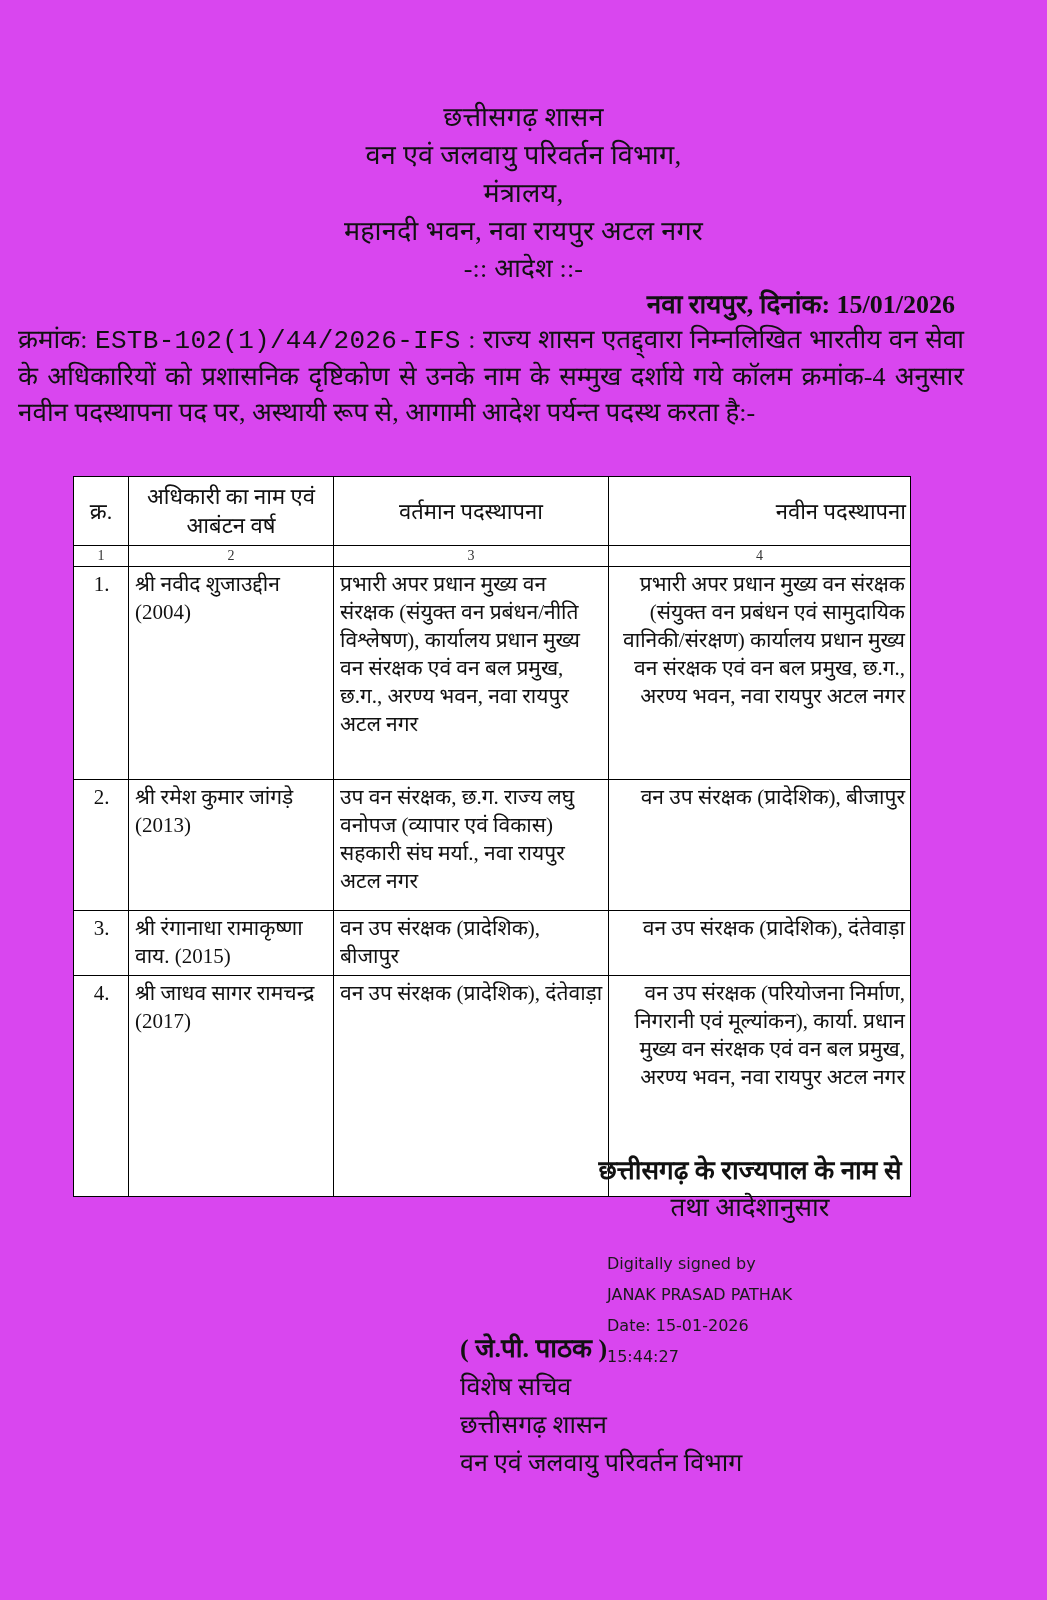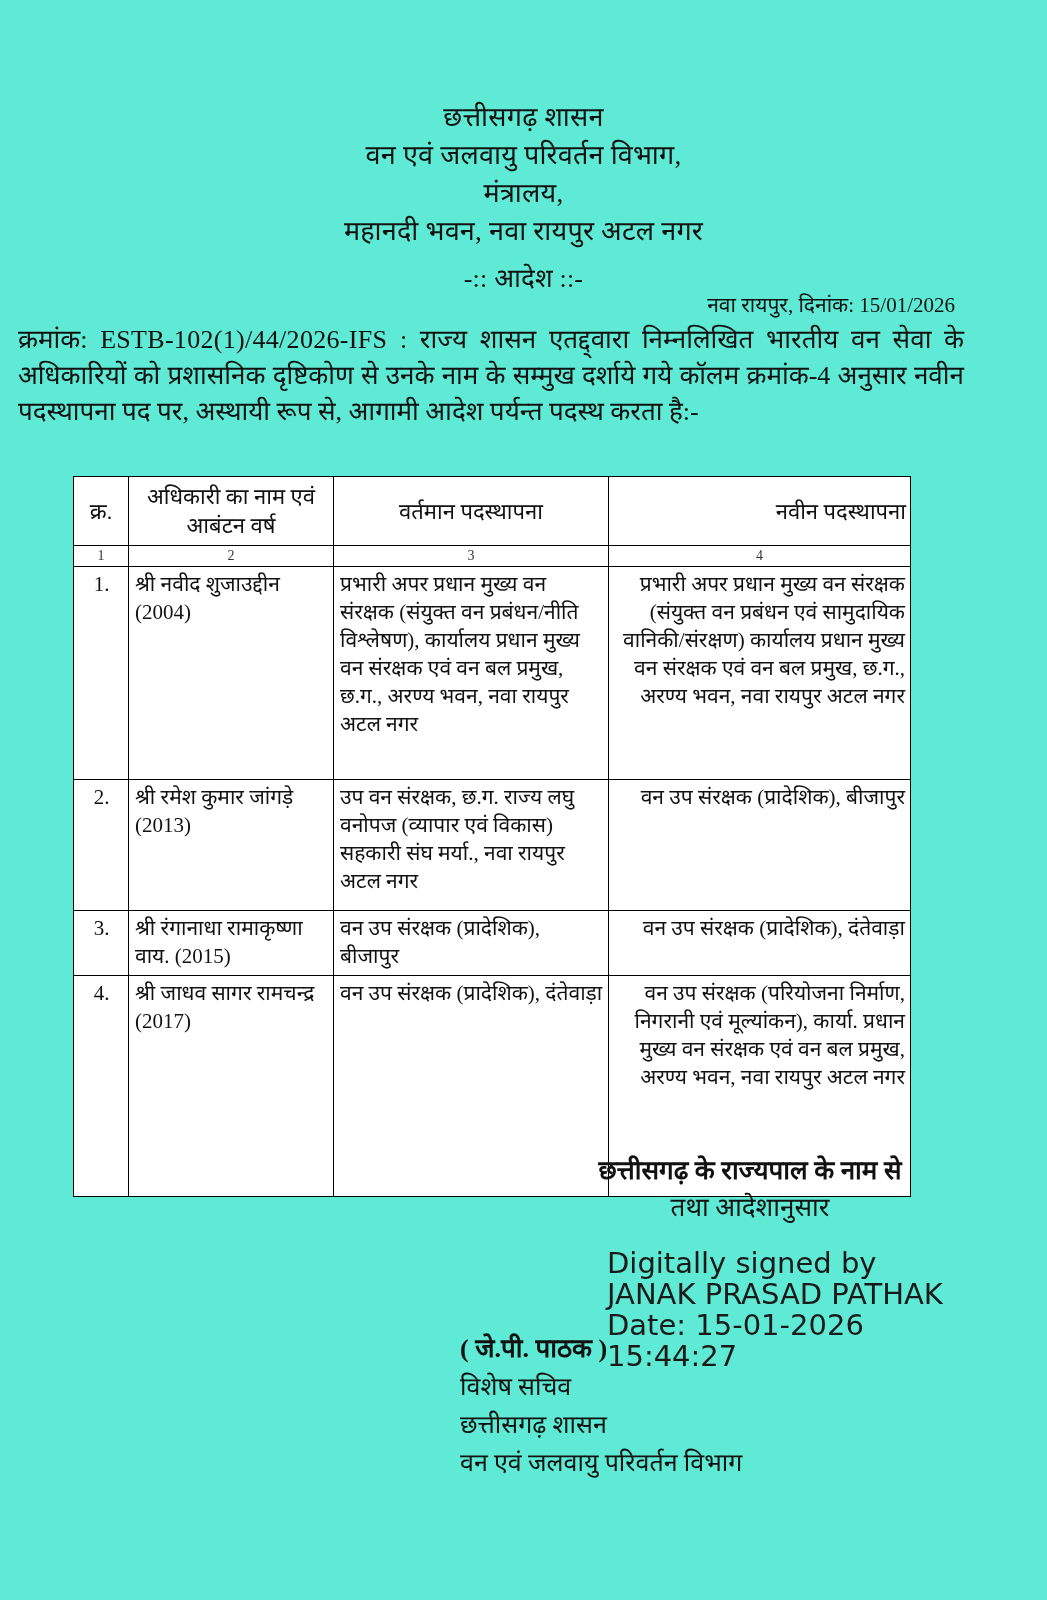--- a/index.html
+++ b/index.html
@@ -14,66 +14,67 @@
     position: relative;
     font-family: "Liberation Serif", "DejaVu Serif", serif;
     color: #111111;
     overflow: hidden;
   }
 
   .page {
     position: relative;
     width: 1047px;
     height: 1600px;
-    background: #5eead4;
+    background: #d946ef;
   }
 
   
   .doc-header {
     position: absolute;
     top: 98px;
     left: 0;
     width: 1047px;
     text-align: center;
   }
   .doc-header .hline {
     font-size: 27px;
     line-height: 38px;
     letter-spacing: 0.2px;
     font-weight: 400;
     white-space: nowrap;
   }
   .doc-header .hline.order-word {
-    margin-top: 10px;
+    margin-top: 0;
     font-size: 26px;
   }
 
   
   .place-date {
     position: absolute;
     top: 288px;
     right: 92px;
-    font-size: 21px;
+    font-size: 26px;
     line-height: 34px;
     white-space: nowrap;
+    font-weight: bold;
   }
 
   
   .order-body {
     position: absolute;
     top: 322px;
     left: 18px;
     width: 946px;
     font-size: 26px;
     line-height: 36px;
     text-align: justify;
     text-justify: inter-word;
   }
   .order-body .ref-no {
-    font-family: Liberation Serif, serif;
+    font-family: Liberation Mono, monospace;
     letter-spacing: 0.3px;
   }
 
   
   .posting-table {
     position: absolute;
     top: 476px;
     left: 73px;
     width: 838px;
     border-collapse: collapse;
@@ -129,21 +130,21 @@
   .closing .second {
     font-weight: 400;
   }
 
   
   .dsc-block {
     position: absolute;
     top: 1248px;
     left: 607px;
     font-family: "DejaVu Sans", "Liberation Sans", sans-serif;
-    font-size: 29px;
+    font-size: 16px;
     line-height: 31px;
     color: #1a1a1a;
     white-space: nowrap;
   }
 
   
   .signatory {
     position: absolute;
     top: 1330px;
     left: 460px;

